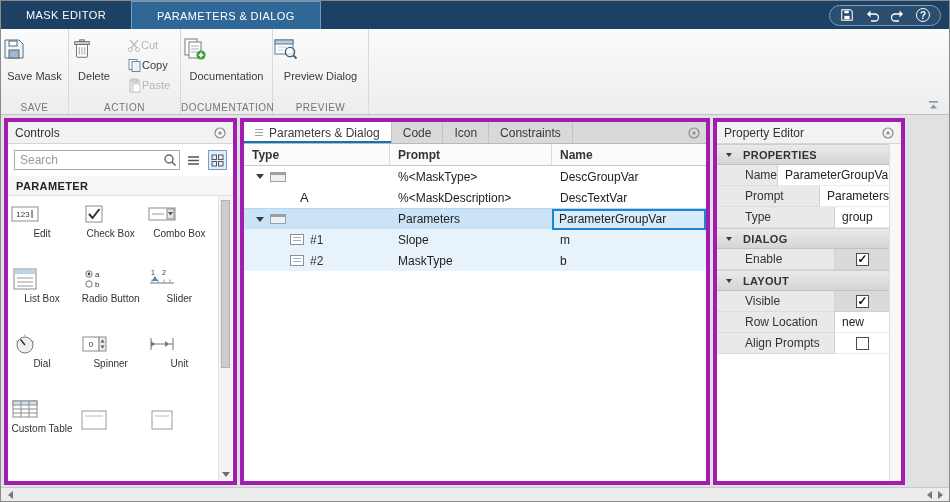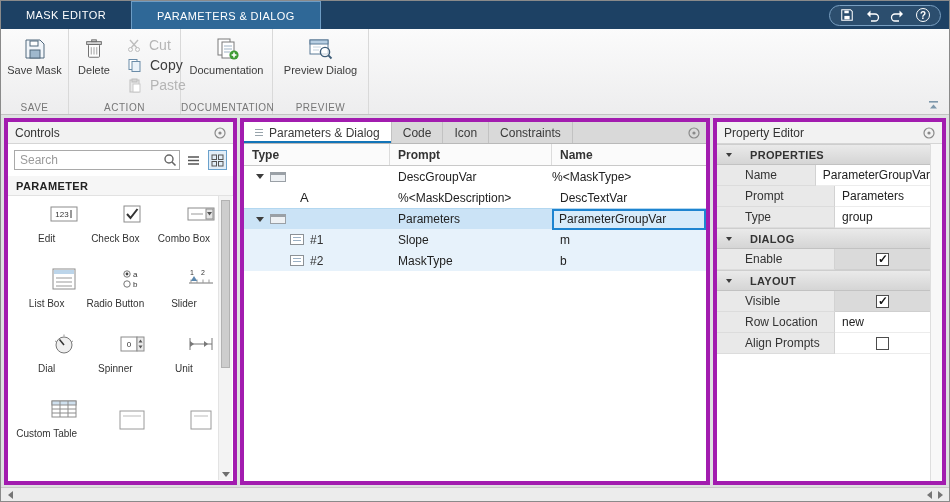--- a/index.html
+++ b/index.html
@@ -13,22 +13,22 @@
   .qat{margin-left:auto;display:flex;align-items:center;padding-right:8px;}
   .qat-pill{display:flex;align-items:center;gap:10px;border:1px solid #7aa0c2;border-radius:11px;height:21px;padding:0 10px;background:rgba(255,255,255,.07);}
   .qat-btn{display:flex;align-items:center;justify-content:center;cursor:pointer;}
   .help-badge{width:14px;height:14px;border-radius:50%;border:1px solid #fff;color:#fff;font-size:10px;font-weight:bold;
               display:flex;align-items:center;justify-content:center;}
 
   
   .toolstrip{position:absolute;top:28px;left:0;right:0;height:86px;background:linear-gradient(#fbfbfb,#ededee);border-bottom:1px solid #c3c3c3;}
   .ts-group{position:absolute;top:0;height:100%;border-right:1px solid #d9d9d9;}
   .ts-caption{position:absolute;bottom:1px;left:0;right:0;text-align:center;font-size:10px;color:#767676;letter-spacing:.5px;}
-  .big-btn{display:flex;flex-direction:column;align-items:center;gap:3px;padding-top:8px;font-size:11px;color:#3c3c3c;cursor:pointer;text-align:center;}
-  .small-btn{display:flex;align-items:center;gap:8px;font-size:14px;height:20px;padding:0 6px;color:#3c3c3c;cursor:pointer;white-space:nowrap;}
+  .big-btn{display:flex;flex-direction:column;gap:9px;padding-top:8px;font-size:11px;color:#3c3c3c;cursor:pointer;text-align:center;}
+  .small-btn{display:flex;align-items:center;gap:0;font-size:11px;height:20px;padding:0 6px;color:#3c3c3c;cursor:pointer;white-space:nowrap;}
   .small-btn.disabled{color:#b5b5b5;}
   .collapse-ts{position:absolute;right:10px;top:70px;cursor:pointer;}
 
   
   .panel{position:absolute;top:117px;bottom:16px;background:#fff;border:4px solid #a21caf;}
   .panel-header{height:22px;background:#f2f2f2;border-bottom:1px solid #d5d5d5;display:flex;align-items:center;padding:0 7px;font-size:12px;color:#333;}
   .opt-ico{margin-left:auto;display:flex;cursor:pointer;}
 
   
   .controls-panel{left:3px;width:233px;}
@@ -36,21 +36,21 @@
   .search-box{position:relative;width:172px;height:20px;}
   .search-box input{width:100%;height:100%;border:1px solid #a9a9a9;padding:0 20px 0 5px;font-size:12px;font-family:inherit;color:#333;background:#fff;}
   .search-box input::placeholder{color:#9a9a9a;}
   .search-mag{position:absolute;right:3px;top:3px;}
   .view-btn{width:20px;height:20px;border:1px solid transparent;display:flex;align-items:center;justify-content:center;cursor:pointer;}
   .view-btn.active{border-color:#6ba1cc;background:#e2eef8;}
   .ctl-section{position:absolute;top:54px;left:0;right:0;height:20px;display:flex;align-items:center;padding-left:8px;
                background:#f6f6f6;border-bottom:1px solid #e2e2e2;font-size:11px;font-weight:bold;letter-spacing:.4px;color:#222;}
   .ctl-grid{position:absolute;top:74px;left:2px;right:17px;bottom:1px;overflow:hidden;
             display:grid;grid-template-columns:repeat(3,1fr);grid-auto-rows:65px;}
-  .ctl-item{display:flex;flex-direction:column;align-items:flex-end;padding-top:6px;gap:7px;cursor:pointer;}
+  .ctl-item{display:flex;flex-direction:column;align-items:flex-start;padding-top:6px;gap:2px;cursor:pointer;}
   .ctl-item .lbl{font-size:10px;color:#333;text-align:center;line-height:11px;width:64px;}
   .ctl-item.clipped{padding-top:16px;}
   .ctl-scroll{position:absolute;top:74px;right:1px;width:14px;bottom:1px;background:#f3f3f3;border-left:1px solid #e3e3e3;}
   .ctl-thumb{position:absolute;top:4px;left:2px;width:9px;height:168px;background:#cdcdcd;border:1px solid #b2b2b2;cursor:pointer;}
   .ctl-down{position:absolute;bottom:3px;left:3px;width:0;height:0;border-left:4px solid transparent;border-right:4px solid transparent;border-top:5px solid #6e6e6e;cursor:pointer;}
 
   
   .doc-panel{left:239px;width:470px;}
   .doc-tabs{position:relative;height:22px;background:#d9d9d9;border-bottom:1px solid #b9b9b9;display:flex;}
   .doc-tab{display:flex;align-items:center;gap:6px;padding:0 11px;border-right:1px solid #c2c2c2;font-size:12px;color:#3a3a3a;cursor:pointer;}
@@ -71,26 +71,26 @@
   .sel-cell{flex:1;height:21px;border:2px solid #1e84d0;background:#d7ebfa;display:flex;align-items:center;padding-left:5px;}
   .tri-down{width:0;height:0;border-left:4px solid transparent;border-right:4px solid transparent;border-top:5px solid #3c3c3c;}
   .exp{margin-left:12px;}
   .grp-ico{width:16px;height:10px;border:1px solid #9aa0a6;border-top-width:3px;background:#eef1f4;display:inline-block;margin-left:6px;}
   .a-ico{margin-left:56px;font-size:13px;color:#222;}
   .param-ico{width:14px;height:11px;border:1px solid #8c9196;background:#fff;display:inline-block;margin-left:46px;position:relative;}
   .param-ico::after{content:"";position:absolute;left:2px;top:2px;right:2px;height:1px;background:#9bb0c4;box-shadow:0 3px 0 #9bb0c4;}
   .type-num{margin-left:6px;color:#333;}
 
   
-  .prop-panel{left:712px;width:233px;}
+  .prop-panel{left:712px;width:192px;}
   .pe-scroll{position:absolute;top:22px;right:0;width:12px;bottom:0;background:#f8f8f8;border-left:1px solid #dedede;}
   .pe-grid{position:absolute;top:22px;left:0;right:12px;}
   .pe-row{display:flex;height:21px;}
   .pe-row.section{background:linear-gradient(#eaeaea,#d5d5d5);align-items:center;font-weight:bold;font-size:11px;
-                  padding-left:9px;gap:18px;border-top:1px solid #cecece;border-bottom:1px solid #c2c2c2;letter-spacing:.3px;cursor:pointer;text-align:right;}
+                  padding-left:9px;gap:11px;border-top:1px solid #cecece;border-bottom:1px solid #c2c2c2;letter-spacing:.3px;cursor:pointer;text-align:right;}
   .pe-label{width:118px;background:#e9e9e9;border-right:1px solid #d2d2d2;border-bottom:1px solid #dcdcdc;
             display:flex;align-items:center;padding-left:28px;color:#333;}
   .pe-value{flex:1;display:flex;align-items:center;padding-left:7px;background:#fff;border-bottom:1px solid #ececec;color:#222;}
   .pe-value.cb{justify-content:center;padding-left:0;}
   .pe-value.cb.gray{background:#dadada;border-bottom:1px solid #cfcfcf;}
   .checkbox{width:13px;height:13px;background:#fff;border:1px solid #4c4c4c;position:relative;cursor:pointer;}
   .checkbox.checked::after{content:"✓";position:absolute;left:1px;top:-2px;font-size:12px;font-weight:bold;color:#111;}
   .tri-down.sm{border-left-width:3px;border-right-width:3px;border-top-width:4px;}
 
   
@@ -409,22 +409,22 @@
     <div class="th th-type">Type</div>
     <div class="th th-prompt">Prompt</div>
     <div class="th th-name">Name</div>
   </div>
 
   <div class="tbl-row">
     <div class="cell cell-type">
       <span class="tri-down exp"></span>
       <span class="grp-ico"></span>
     </div>
+    <div class="cell cell-prompt">%&lt;MaskType&gt;</div>
     <div class="cell cell-name">DescGroupVar</div>
-    <div class="cell cell-prompt">%&lt;MaskType&gt;</div>
   </div>
 
   <div class="tbl-row">
     <div class="cell cell-type">
       <span class="a-ico">A</span>
     </div>
     <div class="cell cell-prompt">%&lt;MaskDescription&gt;</div>
     <div class="cell cell-name">DescTextVar</div>
   </div>
 

